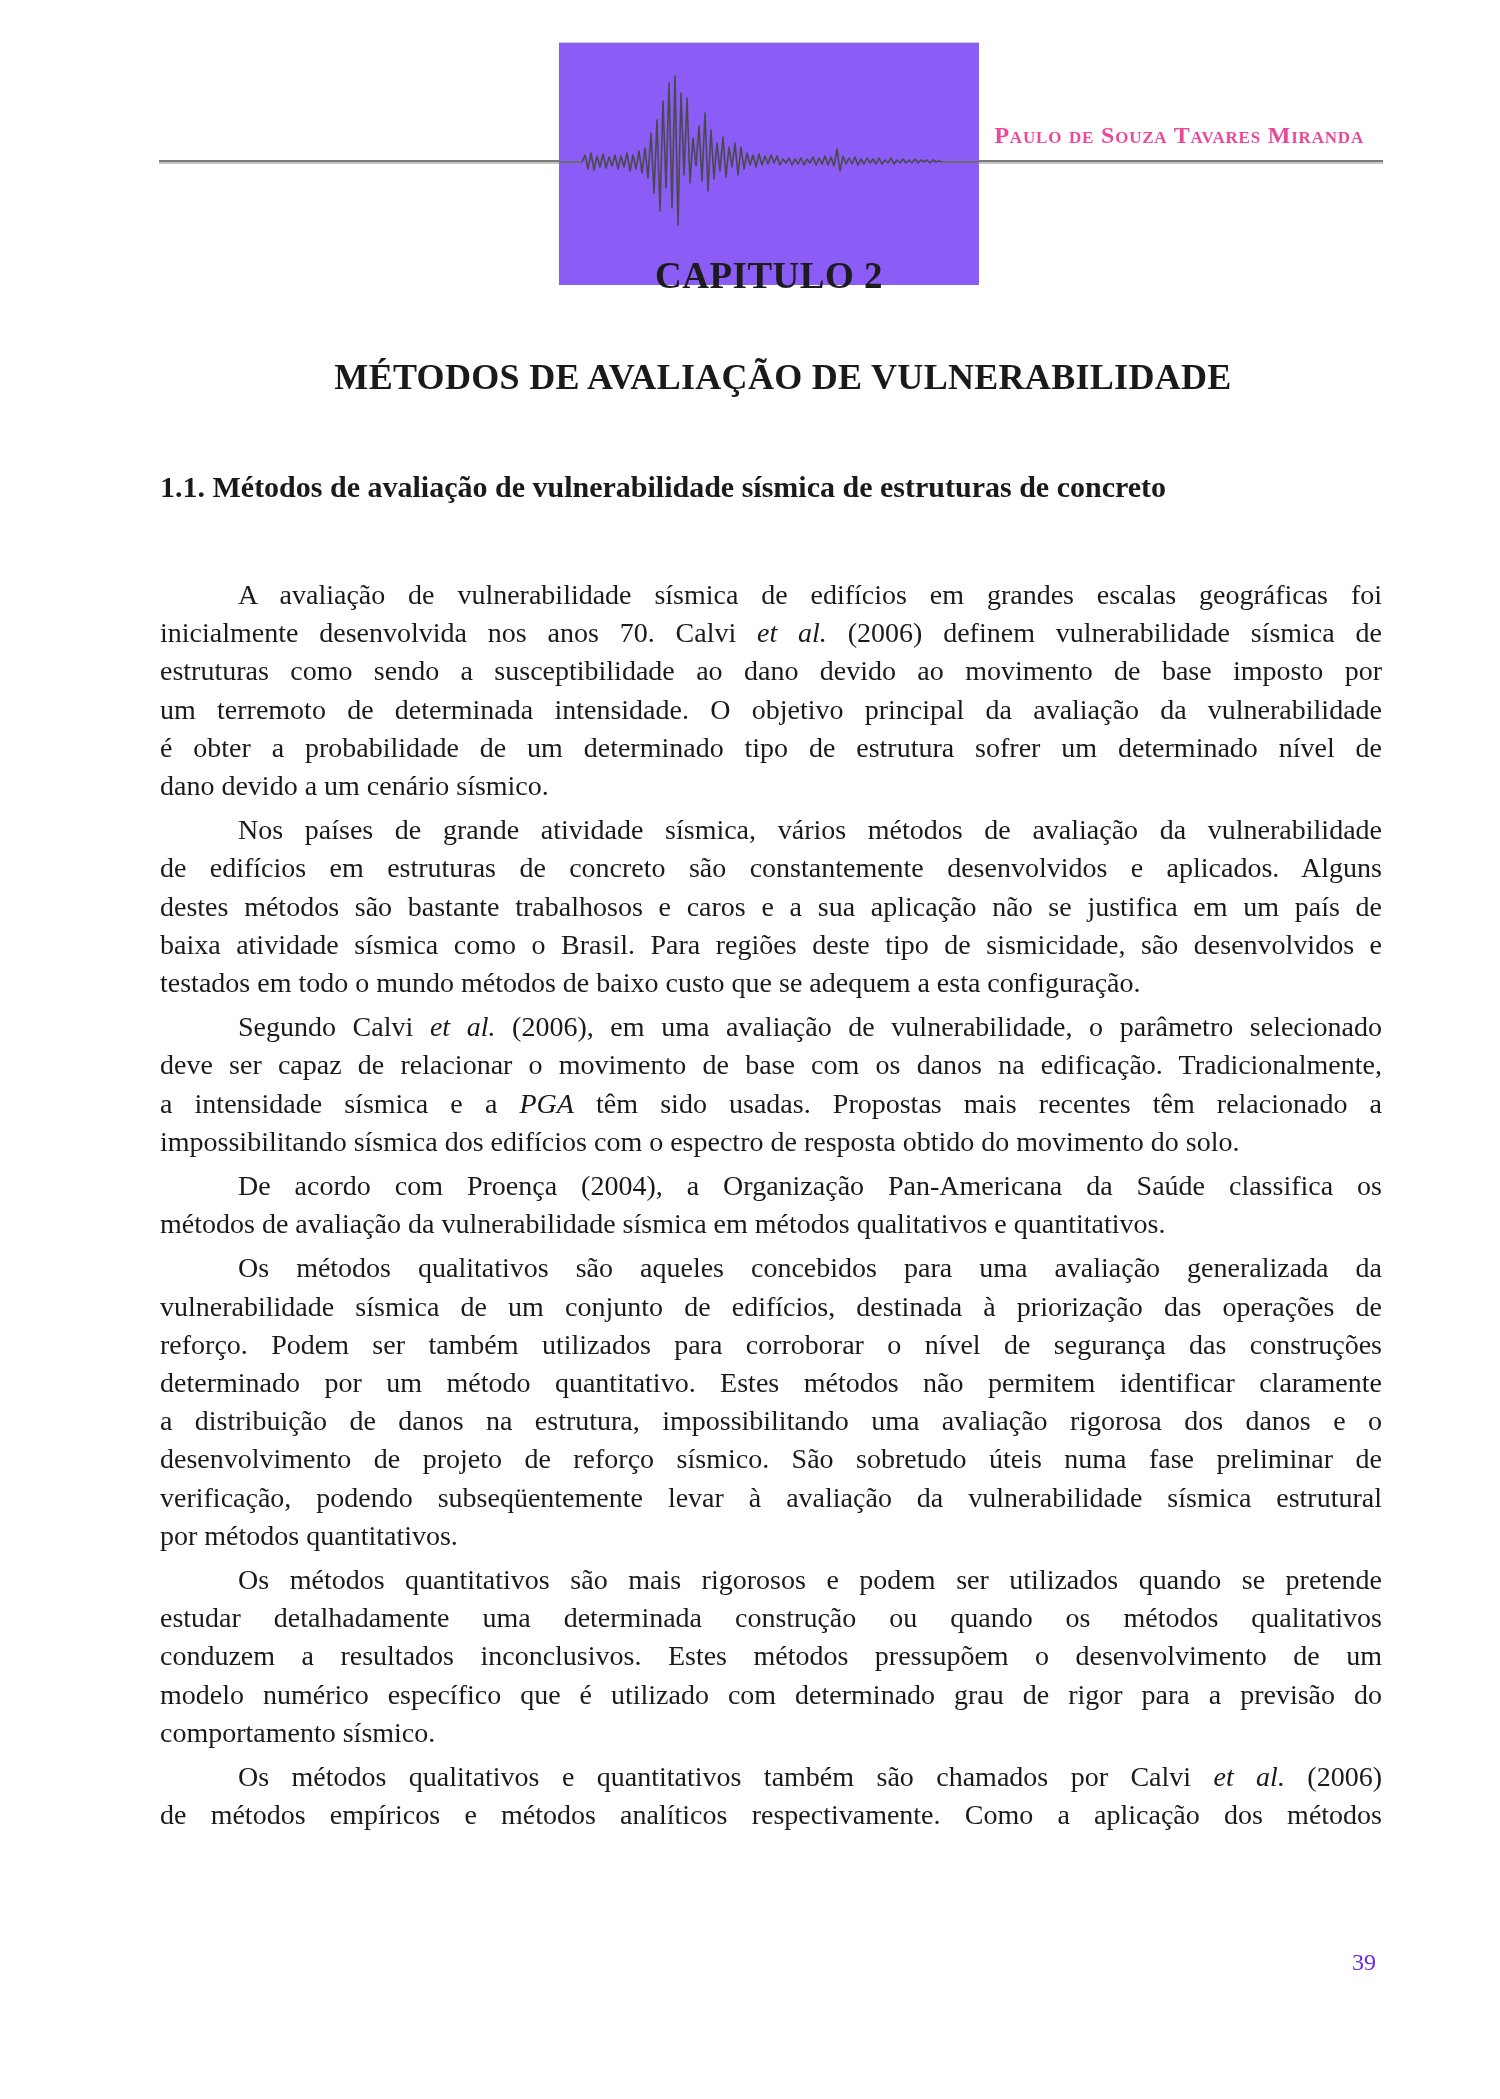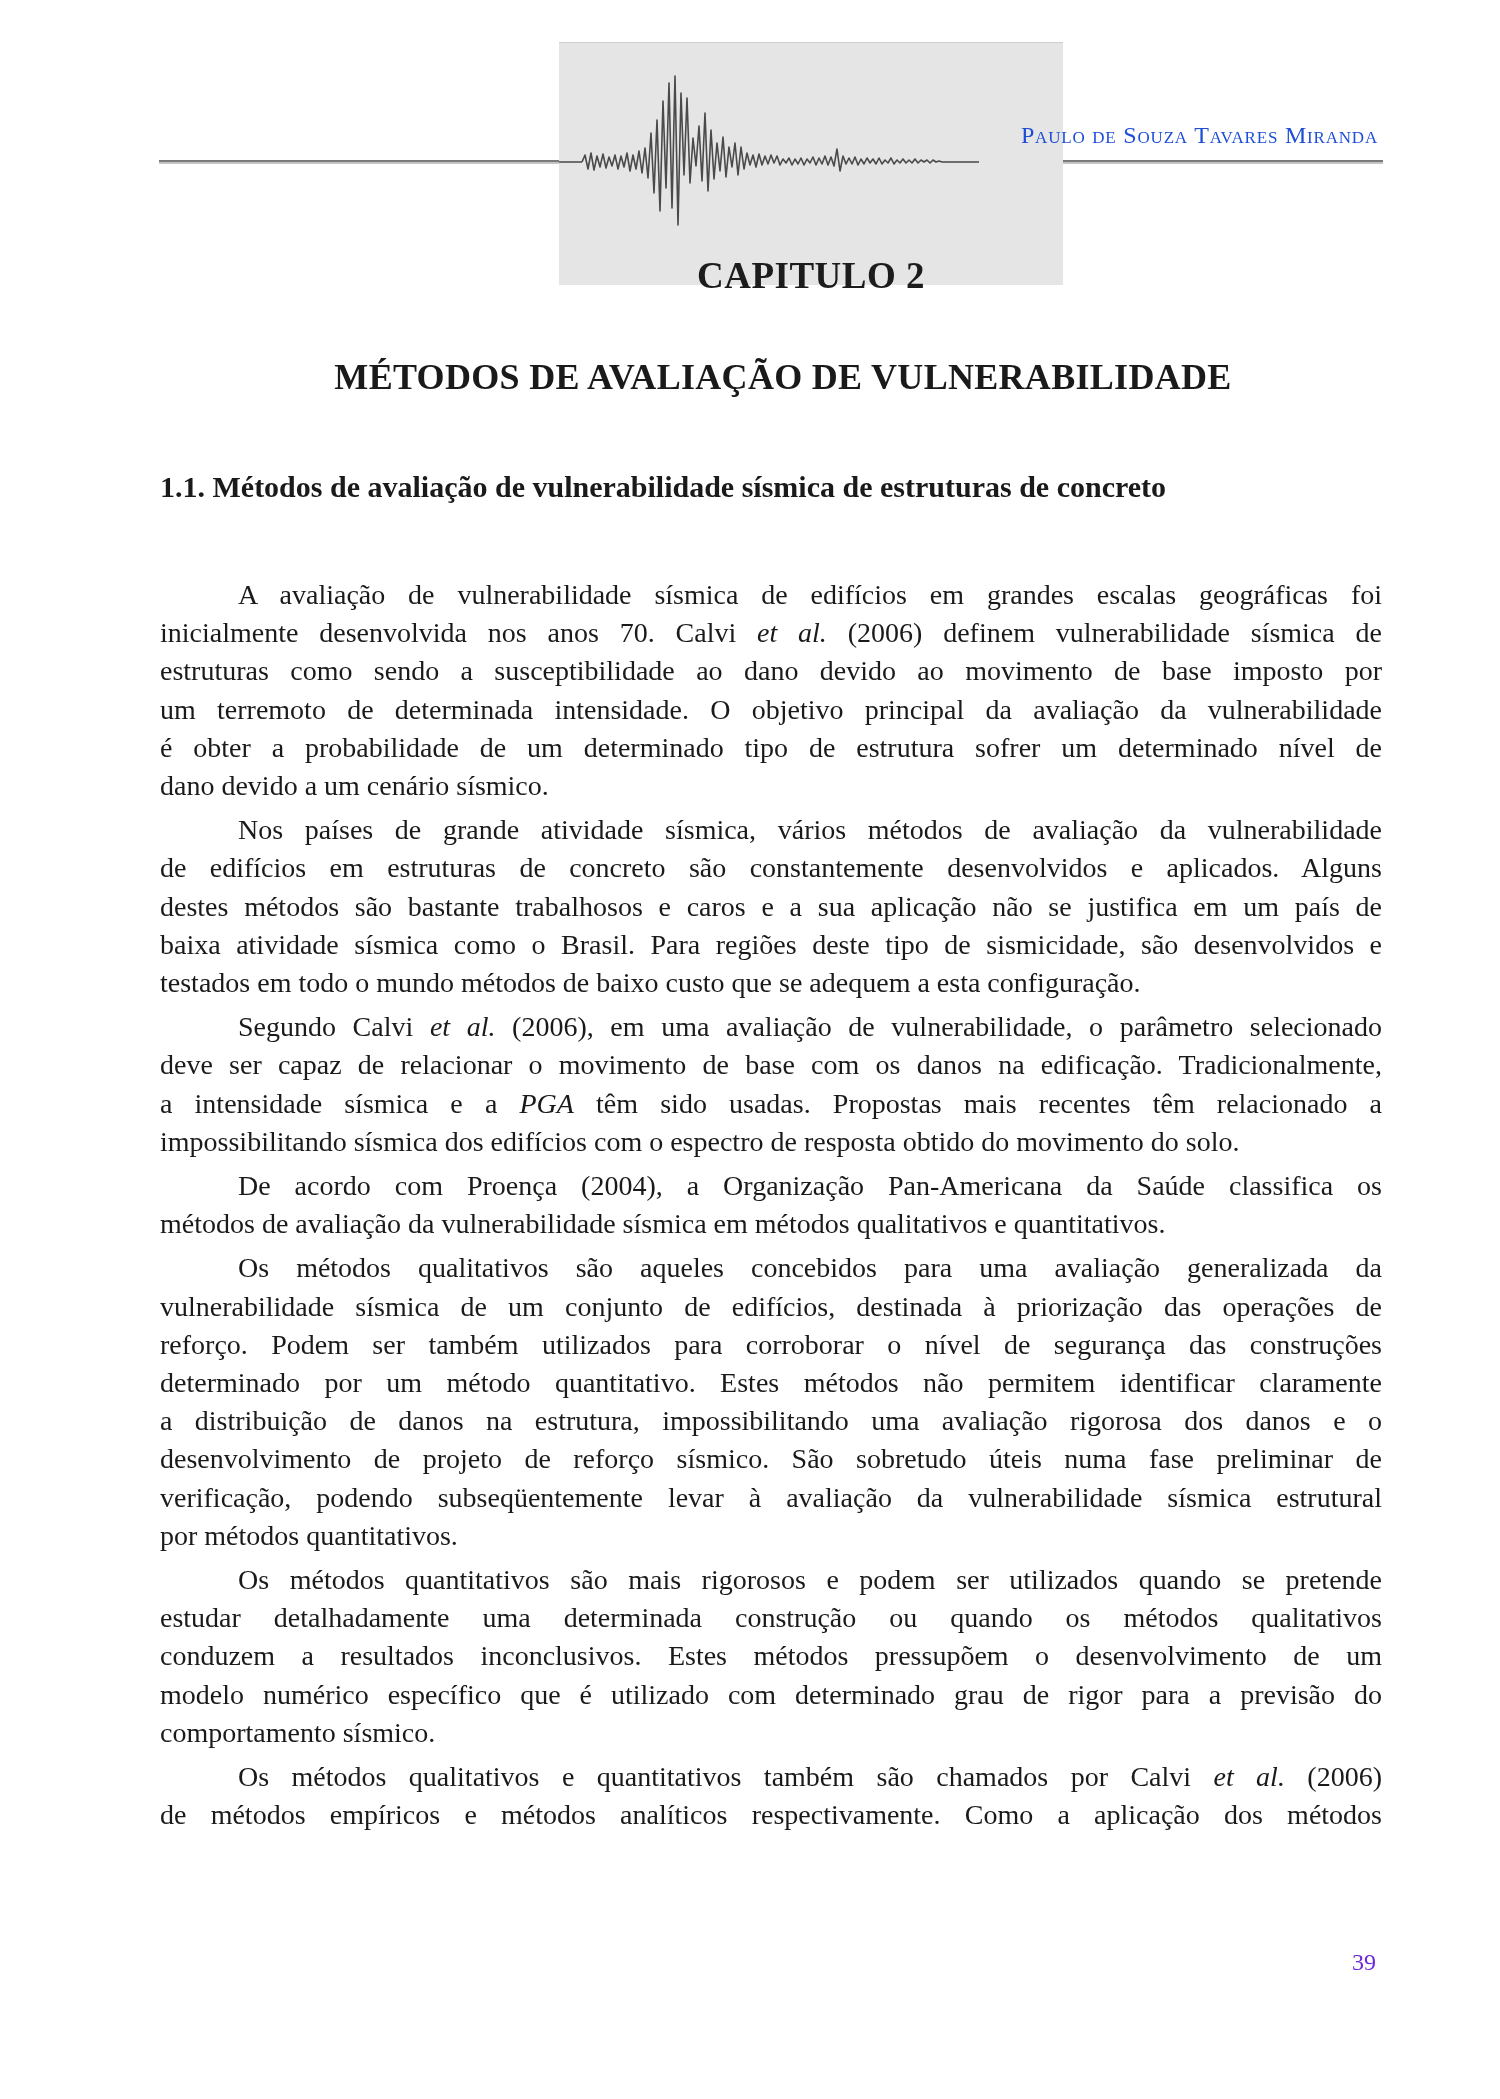--- a/index.html
+++ b/index.html
@@ -1,27 +1,27 @@
 <!DOCTYPE html>
 <html><head>
 <meta charset="utf-8">
 <style>
   html, body { margin: 0; padding: 0; background: #ffffff; }
   body { width: 1500px; height: 2099px; position: relative; overflow: hidden;
          font-family: "Liberation Serif", "DejaVu Serif", serif; color: #1a1a1a; }
   .rule { position: absolute; left: 159px; top: 160px; width: 1224px; height: 2px;
           background: #7a7a7a; border-bottom: 2px solid #c4c4c4; }
-  .chapter-box { position: absolute; left: 559px; top: 42px; width: 504px; height: 242px;
-                 background: #e5e5e5; border-top: 1px solid #d0d0d0; }
+  .chapter-box { position: absolute; left: 559px; top: 42px; width: 420px; height: 242px;
+                 background: #8b5cf6; border-top: 1px solid #d0d0d0; }
   .chapter-box svg { position: absolute; left: 0; top: 0; }
   .chapter-label { position: absolute; left: 0; width: 100%; top: 214px; text-align: center;
                    font-weight: bold; font-size: 37px; color: #1c1c1c; letter-spacing: 0.5px;
                    line-height: 1; }
-  .author { position: absolute; right: 122px; top: 122px; font-size: 24px; color: #1d4ed8;
-            font-variant: small-caps; letter-spacing: 0.8px; white-space: nowrap; }
+  .author { position: absolute; right: 136px; top: 122px; font-size: 24px; color: #ec4899;
+            font-variant: small-caps; letter-spacing: 0.8px; white-space: nowrap; font-weight: bold; }
   .main-title { position: absolute; left: 160px; width: 1222px; top: 347px; text-align: center;
                 font-weight: bold; font-size: 36px; letter-spacing: 0.3px; line-height: 1; }
   .section-title { position: absolute; left: 160px; top: 472px; font-weight: bold; font-size: 30px;
                    line-height: 1; white-space: nowrap; }
   .line { position: absolute; left: 160px; width: 1222px; font-size: 28px; line-height: 38px;
           height: 38px; white-space: nowrap; overflow: visible;
           text-align: justify; text-align-last: justify; }
   .line.indent { left: 238px; width: 1144px; }
   .line.last { text-align: left; text-align-last: left; }
   .page-number { position: absolute; left: 1352px; top: 1950px; font-size: 24px; color: #6d28d9;

